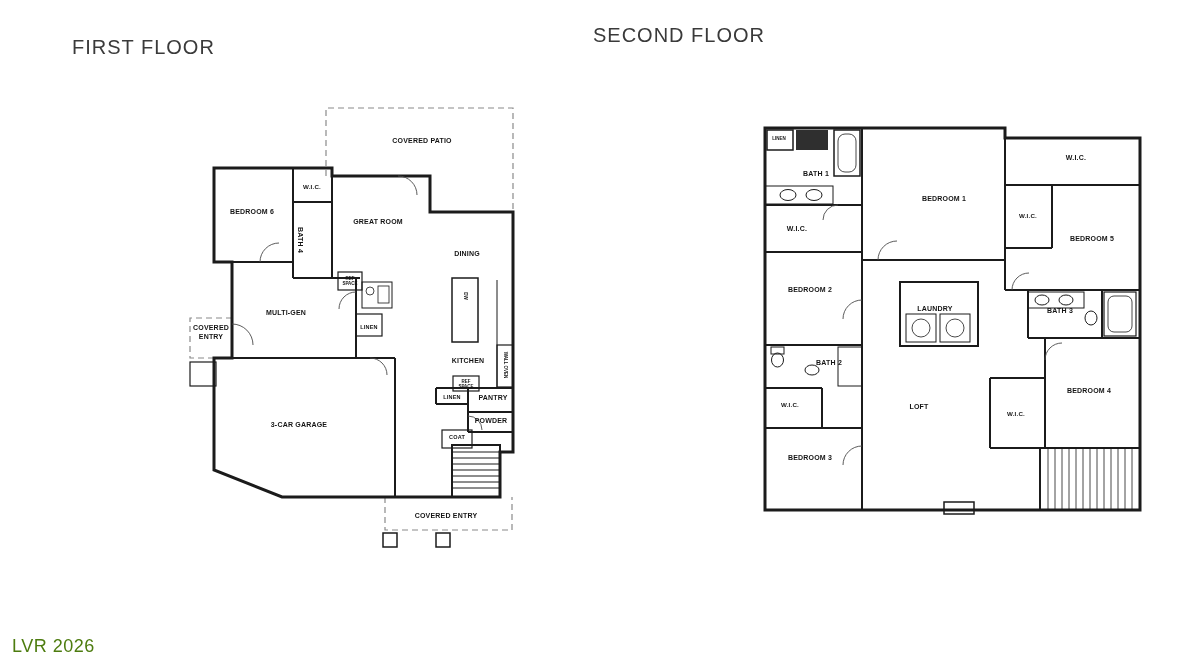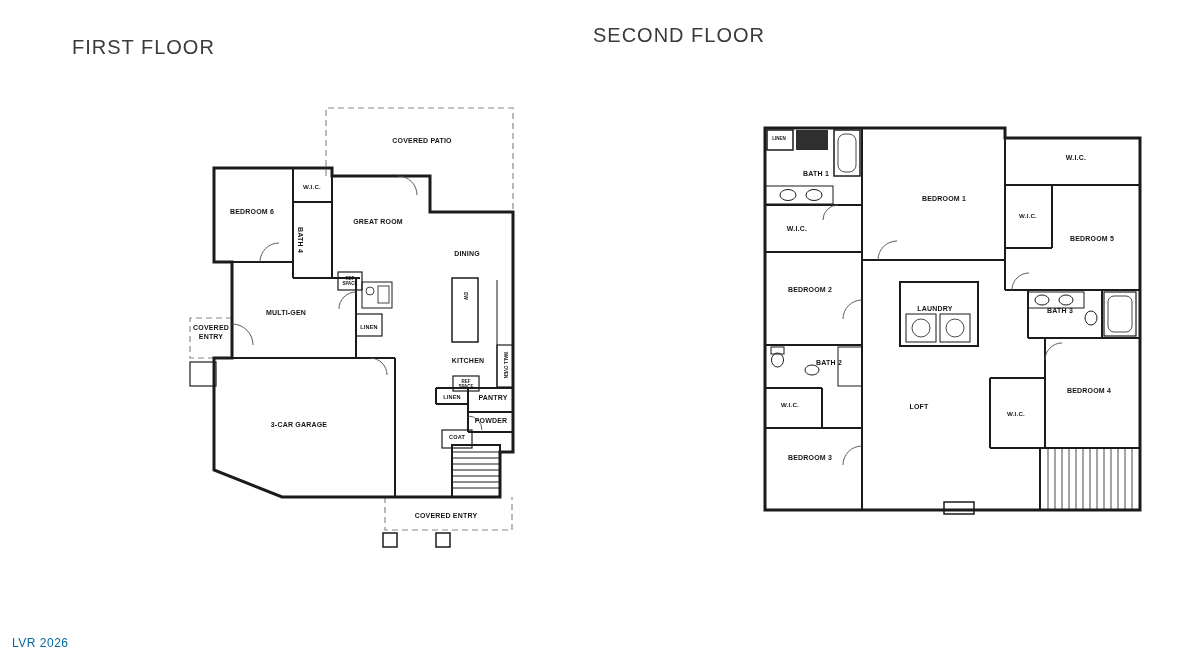--- a/index.html
+++ b/index.html
@@ -17,21 +17,21 @@
     font-size:7px;font-weight:bold;color:#141414;letter-spacing:.2px;
     white-space:nowrap;text-align:center;line-height:1.2;
   }
   .md{font-size:6.2px;}
   .sm{font-size:5.5px;}
   .xs{font-size:4.5px;letter-spacing:0;}
   .vert{transform:translate(-50%,-50%) rotate(90deg);}
   .w16{white-space:normal;width:19px;line-height:1.15;}
   .w42{white-space:normal;width:44px;line-height:1.35;}
   .watermark{
-    position:absolute;left:12px;top:636px;font-size:12px;color:#0369a1;
+    position:absolute;left:12px;top:636px;font-size:18px;color:#4d7c0f;
     letter-spacing:.5px;
   }
 </style>
 </head>
 <body>
 
 <div class="canvas">
 
   <svg class="plan" width="1182" height="664" viewBox="0 0 1182 664">
 

